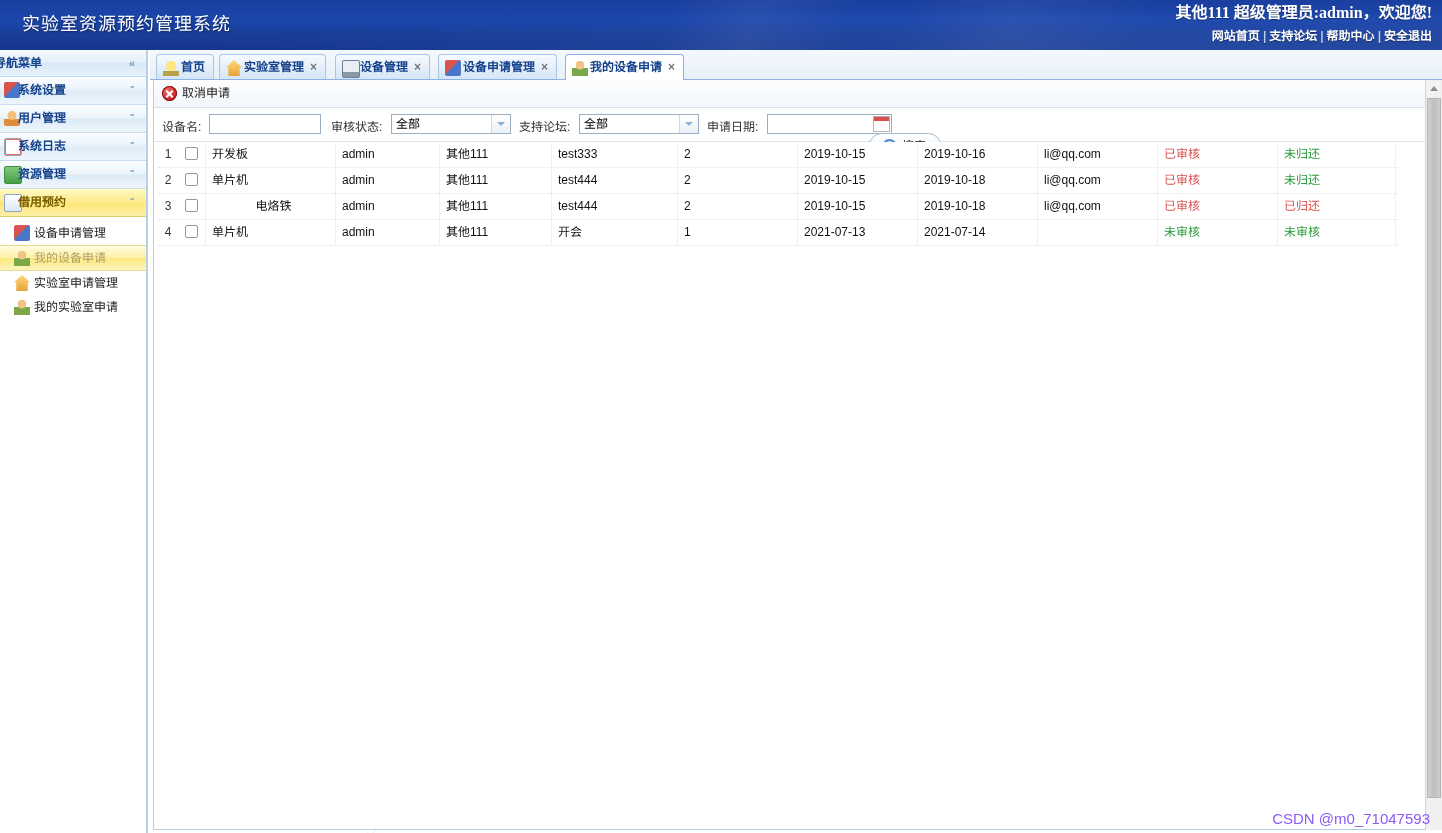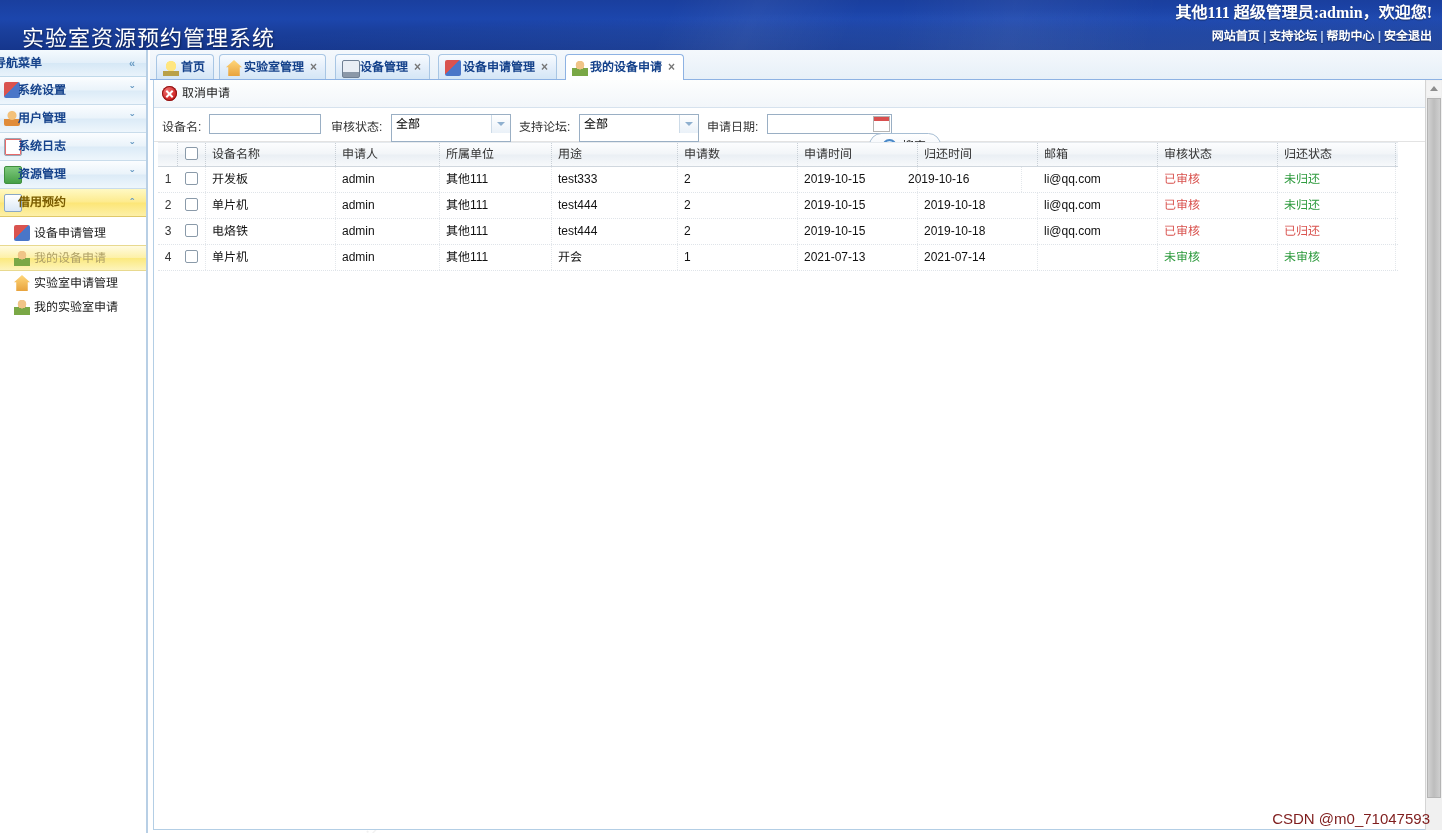--- a/index.html
+++ b/index.html
@@ -33,23 +33,23 @@
     left: 0; top: 0;
     width: 1442px; height: 50px;
     background:
       linear-gradient(115deg, rgba(255,255,255,0.00) 46%, rgba(255,255,255,0.055) 52%, rgba(255,255,255,0.00) 59%),
       linear-gradient(100deg, rgba(255,255,255,0.00) 62%, rgba(255,255,255,0.05) 70%, rgba(255,255,255,0.00) 80%),
       radial-gradient(ellipse at 88% 120%, rgba(120,170,255,0.20) 0%, rgba(120,170,255,0) 62%);
     pointer-events: none;
   }
   .app-title {
     position: absolute;
-    left: 22px; top: 20px;
+    left: 22px; top: 9px;
     color: #ffffff;
-    font-size: 22px;
+    font-size: 18px;
     letter-spacing: 1px;
     text-shadow: 1px 1px 2px rgba(0,0,0,0.45);
     white-space: nowrap;
   }
   .topbar-right {
     position: absolute;
     right: 10px; top: 4px;
     text-align: right;
     color: #ffffff;
     white-space: nowrap;
@@ -324,21 +324,21 @@
     background: #ffffff;
     font-family: "Liberation Sans", sans-serif;
     font-size: 12px;
     padding: 0 4px;
     color: #000;
     outline: none;
   }
   .combo {
     position: absolute;
     top: 6px;
-    height: 28px;
+    height: 20px;
     box-sizing: border-box;
     border: 1px solid #9aafc4;
     background: #ffffff;
     cursor: pointer;
   }
   .combo .cb-text {
     position: absolute;
     left: 4px; top: 2px;
     font-size: 12px;
     color: #000;
@@ -521,21 +521,21 @@
     transform-origin: left top;
     white-space: nowrap;
     pointer-events: none;
     user-select: none;
     font-family: "Liberation Serif", serif;
   }
   .csdn-wm {
     position: absolute;
     right: 12px;
     bottom: 6px;
-    color: #7f1d1d;
+    color: #8b5cf6;
     font-size: 15px;
     white-space: nowrap;
     pointer-events: none;
     user-select: none;
   }
 </style>
 </head>
 <body>
 
 <div id="app">
@@ -686,49 +686,33 @@
         </div>
 
         <div class="btn-search" style="left:715px;">
           <span class="ico-mag"></span>
           <span>搜索</span>
         </div>
       </div>
 
       <div class="grid">
 
-        <div class="grid-head">
-          <div class="gh-cell" style="left:0px; width:20px;"></div>
-          <div class="gh-cell" style="left:20px; width:28px;">
-            <span class="cbx" style="left:7px; top:4px;"></span>
-          </div>
-          <div class="gh-cell" style="left:48px; width:130px;">设备名称</div>
-          <div class="gh-cell" style="left:178px; width:104px;">申请人</div>
-          <div class="gh-cell" style="left:282px; width:112px;">所属单位</div>
-          <div class="gh-cell" style="left:394px; width:126px;">用途</div>
-          <div class="gh-cell" style="left:520px; width:120px;">申请数</div>
-          <div class="gh-cell" style="left:640px; width:120px;">申请时间</div>
-          <div class="gh-cell" style="left:760px; width:120px;">归还时间</div>
-          <div class="gh-cell" style="left:880px; width:120px;">邮箱</div>
-          <div class="gh-cell" style="left:1000px; width:120px;">审核状态</div>
-          <div class="gh-cell" style="left:1120px; width:118px;">归还状态</div>
-        </div>
 
         <div class="row">
           <div class="rownum">1</div>
           <div class="gc" style="left:20px; width:28px;">
             <span class="cbx" style="left:7px; top:5px;"></span>
           </div>
           <div class="gc" style="left:48px; width:130px;">开发板</div>
           <div class="gc" style="left:178px; width:104px;">admin</div>
           <div class="gc" style="left:282px; width:112px;">其他111</div>
           <div class="gc" style="left:394px; width:126px;">test333</div>
           <div class="gc" style="left:520px; width:120px;">2</div>
           <div class="gc" style="left:640px; width:120px;">2019-10-15</div>
-          <div class="gc" style="left:744px; width:120px;">2019-10-16</div>
+          <div class="gc" style="left:760px; width:120px;">2019-10-16</div>
           <div class="gc" style="left:880px; width:120px;">li@qq.com</div>
           <div class="gc st-red" style="left:1000px; width:120px;">已审核</div>
           <div class="gc st-green" style="left:1120px; width:118px;">未归还</div>
         </div>
 
         <div class="row">
           <div class="rownum">2</div>
           <div class="gc" style="left:20px; width:28px;">
             <span class="cbx" style="left:7px; top:5px;"></span>
           </div>
@@ -742,21 +726,21 @@
           <div class="gc" style="left:880px; width:120px;">li@qq.com</div>
           <div class="gc st-red" style="left:1000px; width:120px;">已审核</div>
           <div class="gc st-green" style="left:1120px; width:118px;">未归还</div>
         </div>
 
         <div class="row">
           <div class="rownum">3</div>
           <div class="gc" style="left:20px; width:28px;">
             <span class="cbx" style="left:7px; top:5px;"></span>
           </div>
-          <div class="gc" style="left:48px; width:130px;">电烙铁</div>
+          <div class="gc" style="left:48px; width:130px;text-align:center;">电烙铁</div>
           <div class="gc" style="left:178px; width:104px;">admin</div>
           <div class="gc" style="left:282px; width:112px;">其他111</div>
           <div class="gc" style="left:394px; width:126px;">test444</div>
           <div class="gc" style="left:520px; width:120px;">2</div>
           <div class="gc" style="left:640px; width:120px;">2019-10-15</div>
           <div class="gc" style="left:760px; width:120px;">2019-10-18</div>
           <div class="gc" style="left:880px; width:120px;">li@qq.com</div>
           <div class="gc st-red" style="left:1000px; width:120px;">已审核</div>
           <div class="gc st-red" style="left:1120px; width:118px;">已归还</div>
         </div>

